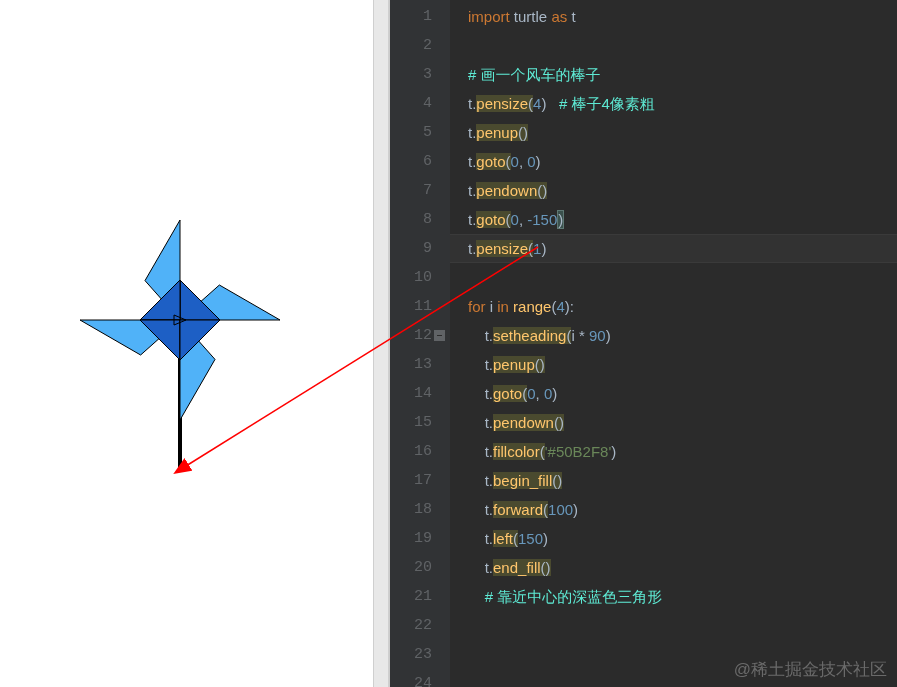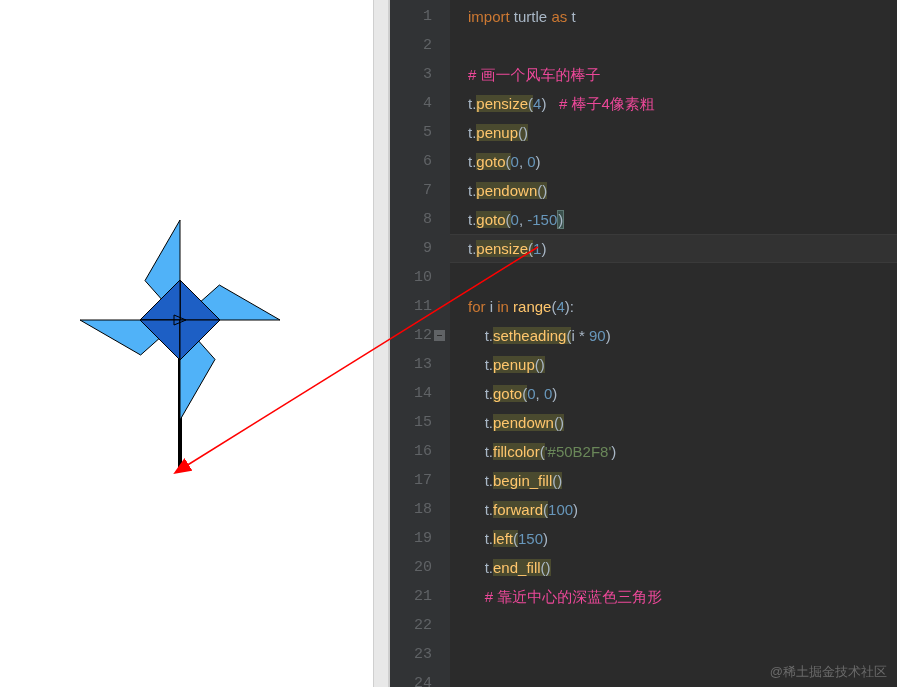--- a/index.html
+++ b/index.html
@@ -97,38 +97,38 @@
       left:2px; top:4px;
       width:5px; height:1px;
       background:#2b2b2b;
     }
     .kw { color: #cc7832; }
     .id { color: #a9b7c6; }
     .fn { color: #ffc66d; background: #4a4a2f; }
     .fnplain { color: #ffc66d; text-align: right; }
     .num { color: #6897bb; }
     .str { color: #6a8759; }
-    .cm { color: #ec4899; }
+    .cm { color: #5eead4; }
     .p { color: #a9b7c6; }
     .op { color: #a9b7c6; }
     .hp { background: #4a4a2f; }
     .brmatch { background:#3b514d; border:1px solid #5e7874; }
     .annotation-arrow {
       position: absolute;
       left: 0; top: 0;
       width: 897px; height: 687px;
       pointer-events: none;
       z-index: 5;
     }
     .watermark {
       position: absolute;
       right: 10px;
       bottom: 6px;
       color: #6a6a6a;
-      font-size: 13px;
+      font-size: 17px;
       font-family: "Microsoft YaHei", sans-serif;
       z-index: 6;
     }
   </style>
 </head>
 <body>
 
 <div class="output-panel">
   <svg class="turtle-canvas" viewBox="0 0 380 687">
     <g id="pinwheel">

